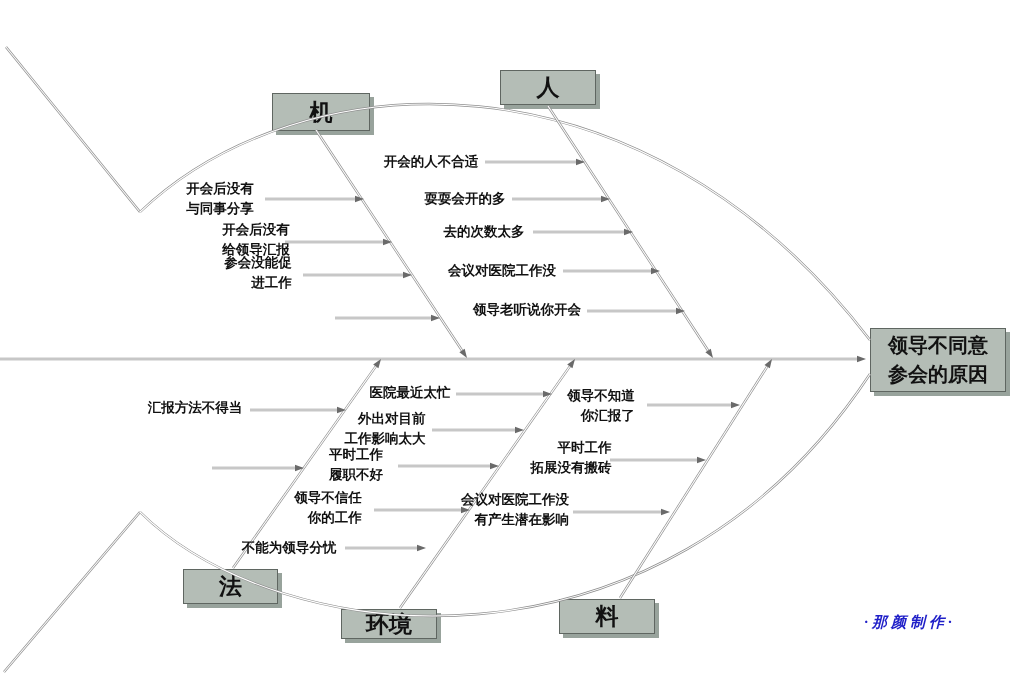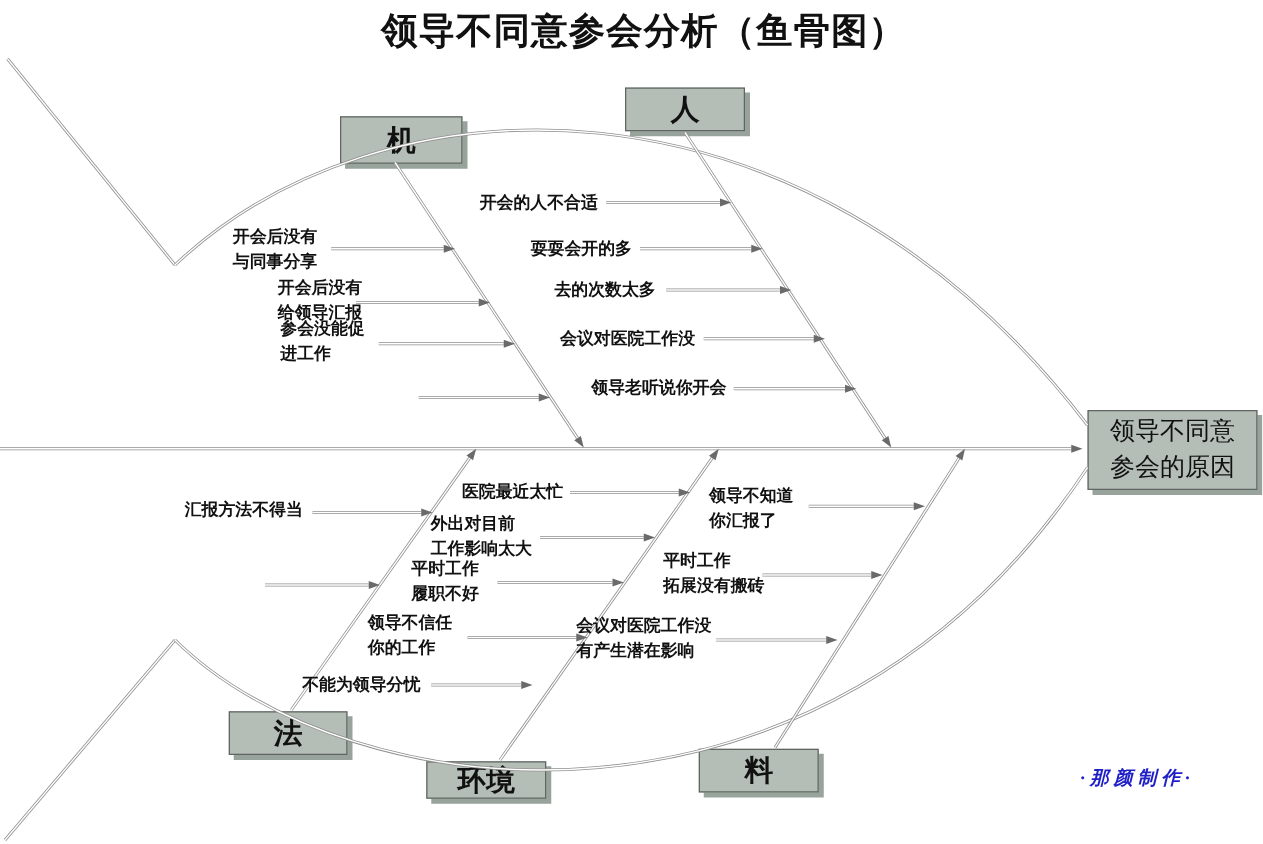--- a/index.html
+++ b/index.html
@@ -16,40 +16,39 @@
     background:var(--box_fill);border:1.6px solid var(--box_border);
     box-shadow:4px 4px 0 var(--box_shadow);
     display:flex;align-items:center;justify-content:center;
     font-weight:bold;font-size:23px;box-sizing:border-box;
   }
   .head-box{
     position:absolute;z-index:1;left:870px;top:328px;width:136px;height:64px;
     background:var(--box_fill);border:1.6px solid var(--box_border);
     box-shadow:4px 4px 0 var(--box_shadow);
     display:flex;align-items:center;justify-content:center;text-align:center;
-    font-weight:normal;font-size:20px;line-height:1.45;white-space:pre-line;box-sizing:border-box;
+    font-weight:bold;font-size:20px;line-height:1.45;white-space:pre-line;box-sizing:border-box;
   }
   svg.lines{position:absolute;left:0;top:0;z-index:2;pointer-events:none;}
   .cause{
     position:absolute;z-index:3;transform:translate(-50%,-50%);
-    text-align:left;font-size:13.5px;font-weight:bold;line-height:1.45;
+    text-align:right;font-size:13.5px;font-weight:bold;line-height:1.45;
     white-space:pre-line;
   }
   .credit{
     position:absolute;z-index:3;left:820px;top:613px;width:180px;text-align:center;
     color:var(--credit_blue);font-weight:bold;font-style:italic;
     font-size:15px;letter-spacing:4px;
   }
 </style>
 </head>
 <body>
 
 <div class="stage">
 
-  <div class="title">领导不同意参会分析（鱼骨图）</div>
 
   <div class="cat-box" style="left:272px;top:93px;width:98px;height:38px">
     <span>机</span>
   </div>
   <div class="cat-box" style="left:500px;top:70px;width:96px;height:35px">
     <span>人</span>
   </div>
   <div class="cat-box" style="left:183px;top:569px;width:95px;height:35px">
     <span>法</span>
   </div>

